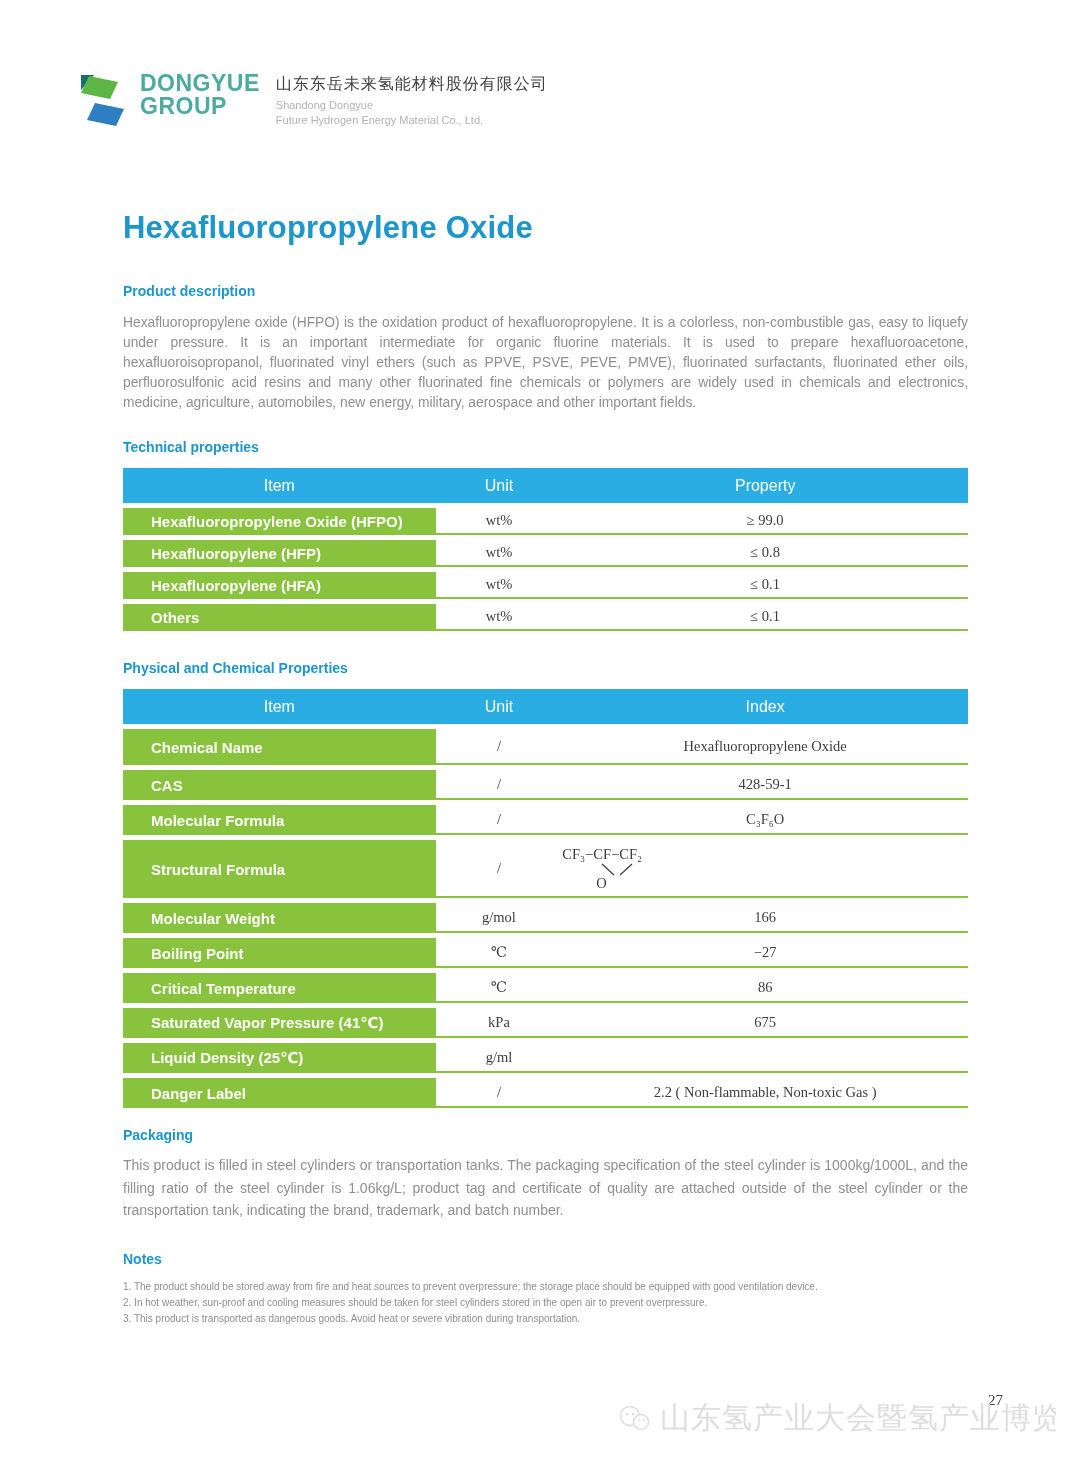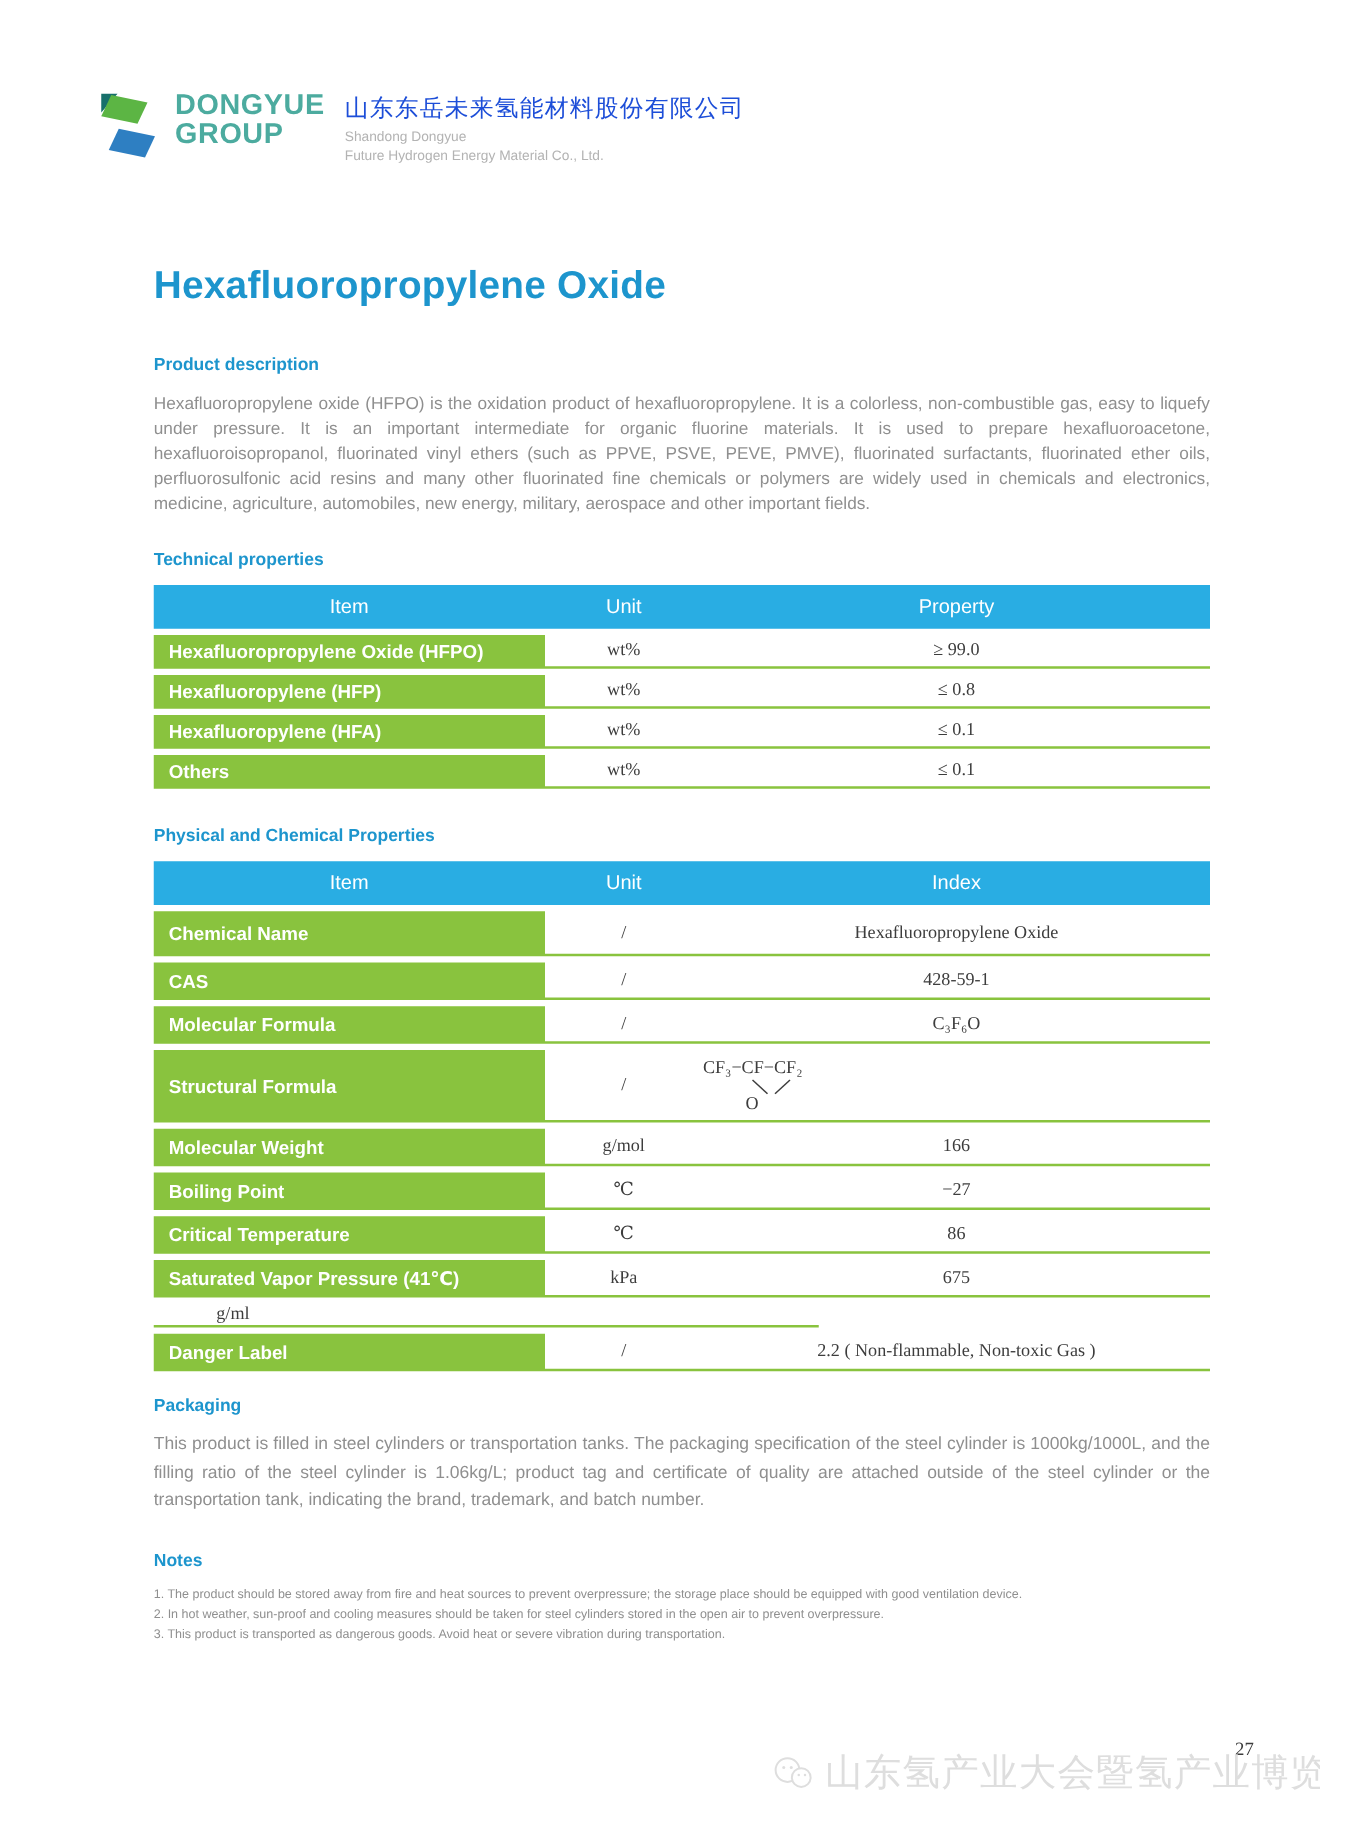--- a/index.html
+++ b/index.html
@@ -10,21 +10,21 @@
     background:#ffffff;
     font-family:"Liberation Sans","DejaVu Sans",sans-serif;
     overflow:hidden;
   }
 
   
   .brand { position:absolute; top:72px; left:80px; display:flex; align-items:flex-start; }
   .logo-icon { width:46px; height:54px; margin-right:14px; margin-top:2px; }
   .brand-name { color:#4cab9f; font-weight:bold; font-size:23px; line-height:1.02; letter-spacing:0.5px; margin-right:16px; }
   .company { padding-top:2px; }
-  .company-cn { color:#1d4ed8; font-size:19px; letter-spacing:1px; }
+  .company-cn { color:#404040; font-size:16px; letter-spacing:1px; }
   .company-en { color:#b3b3b3; font-size:11px; line-height:1.35; margin-top:3px; }
 
   
   .main { position:absolute; left:123px; top:0; width:845px; }
   h1.title { margin-top:210px; font-size:31px; font-weight:bold; color:#1d95cd; letter-spacing:0.2px; }
   h2.section { font-size:14px; font-weight:bold; color:#1d95cd; }
   .h-desc { margin-top:37px; }
   .h-tech { margin-top:26px; }
   .h-phys { margin-top:29px; }
   .h-pack { margin-top:19px; }
@@ -39,21 +39,21 @@
   .spec-table { width:100%; margin-top:13px; }
   .t-head { display:flex; background:#29ade3; height:35px; align-items:center; color:#fff; font-size:16px; }
   .t-head > div { text-align:center; }
   .c-item { width:37%; }
   .c-unit { width:15%; }
   .c-val  { width:48%; }
   .t-row { display:flex; margin-top:5px; align-items:stretch; }
   .t-label {
     width:37%; background:#89c33e; color:#ffffff;
     font-weight:bold; font-size:15px;
-    display:flex; align-items:center; padding-left:12px;
+    display:flex; align-items:center; padding-left:28px;
   }
   .t-data {
     width:63%; display:flex; align-items:center;
     border-bottom:2px solid #89c33e;
     font-family:"Liberation Serif","DejaVu Serif","DejaVu Sans",serif;
     color:#3d3d3d; font-size:14.5px;
   }
   .t-unit { width:23.8%; text-align:center; }
   .t-value{ width:76.2%; text-align:center; }
   .tech .t-label { min-height:27px; }
@@ -211,20 +211,21 @@
         </div>
       </div>
       <div class="t-row">
         <div class="t-label">Saturated Vapor Pressure (41℃)</div>
         <div class="t-data">
           <div class="t-unit">kPa</div>
           <div class="t-value">675</div>
         </div>
       </div>
       <div class="t-row">
+        <div class="t-label">Liquid Density (25℃)</div>
         <div class="t-data">
           <div class="t-unit">g/ml</div>
         </div>
       </div>
       <div class="t-row">
         <div class="t-label">Danger Label</div>
         <div class="t-data">
           <div class="t-unit">/</div>
           <div class="t-value">2.2 ( Non-flammable, Non-toxic Gas )</div>
         </div>

